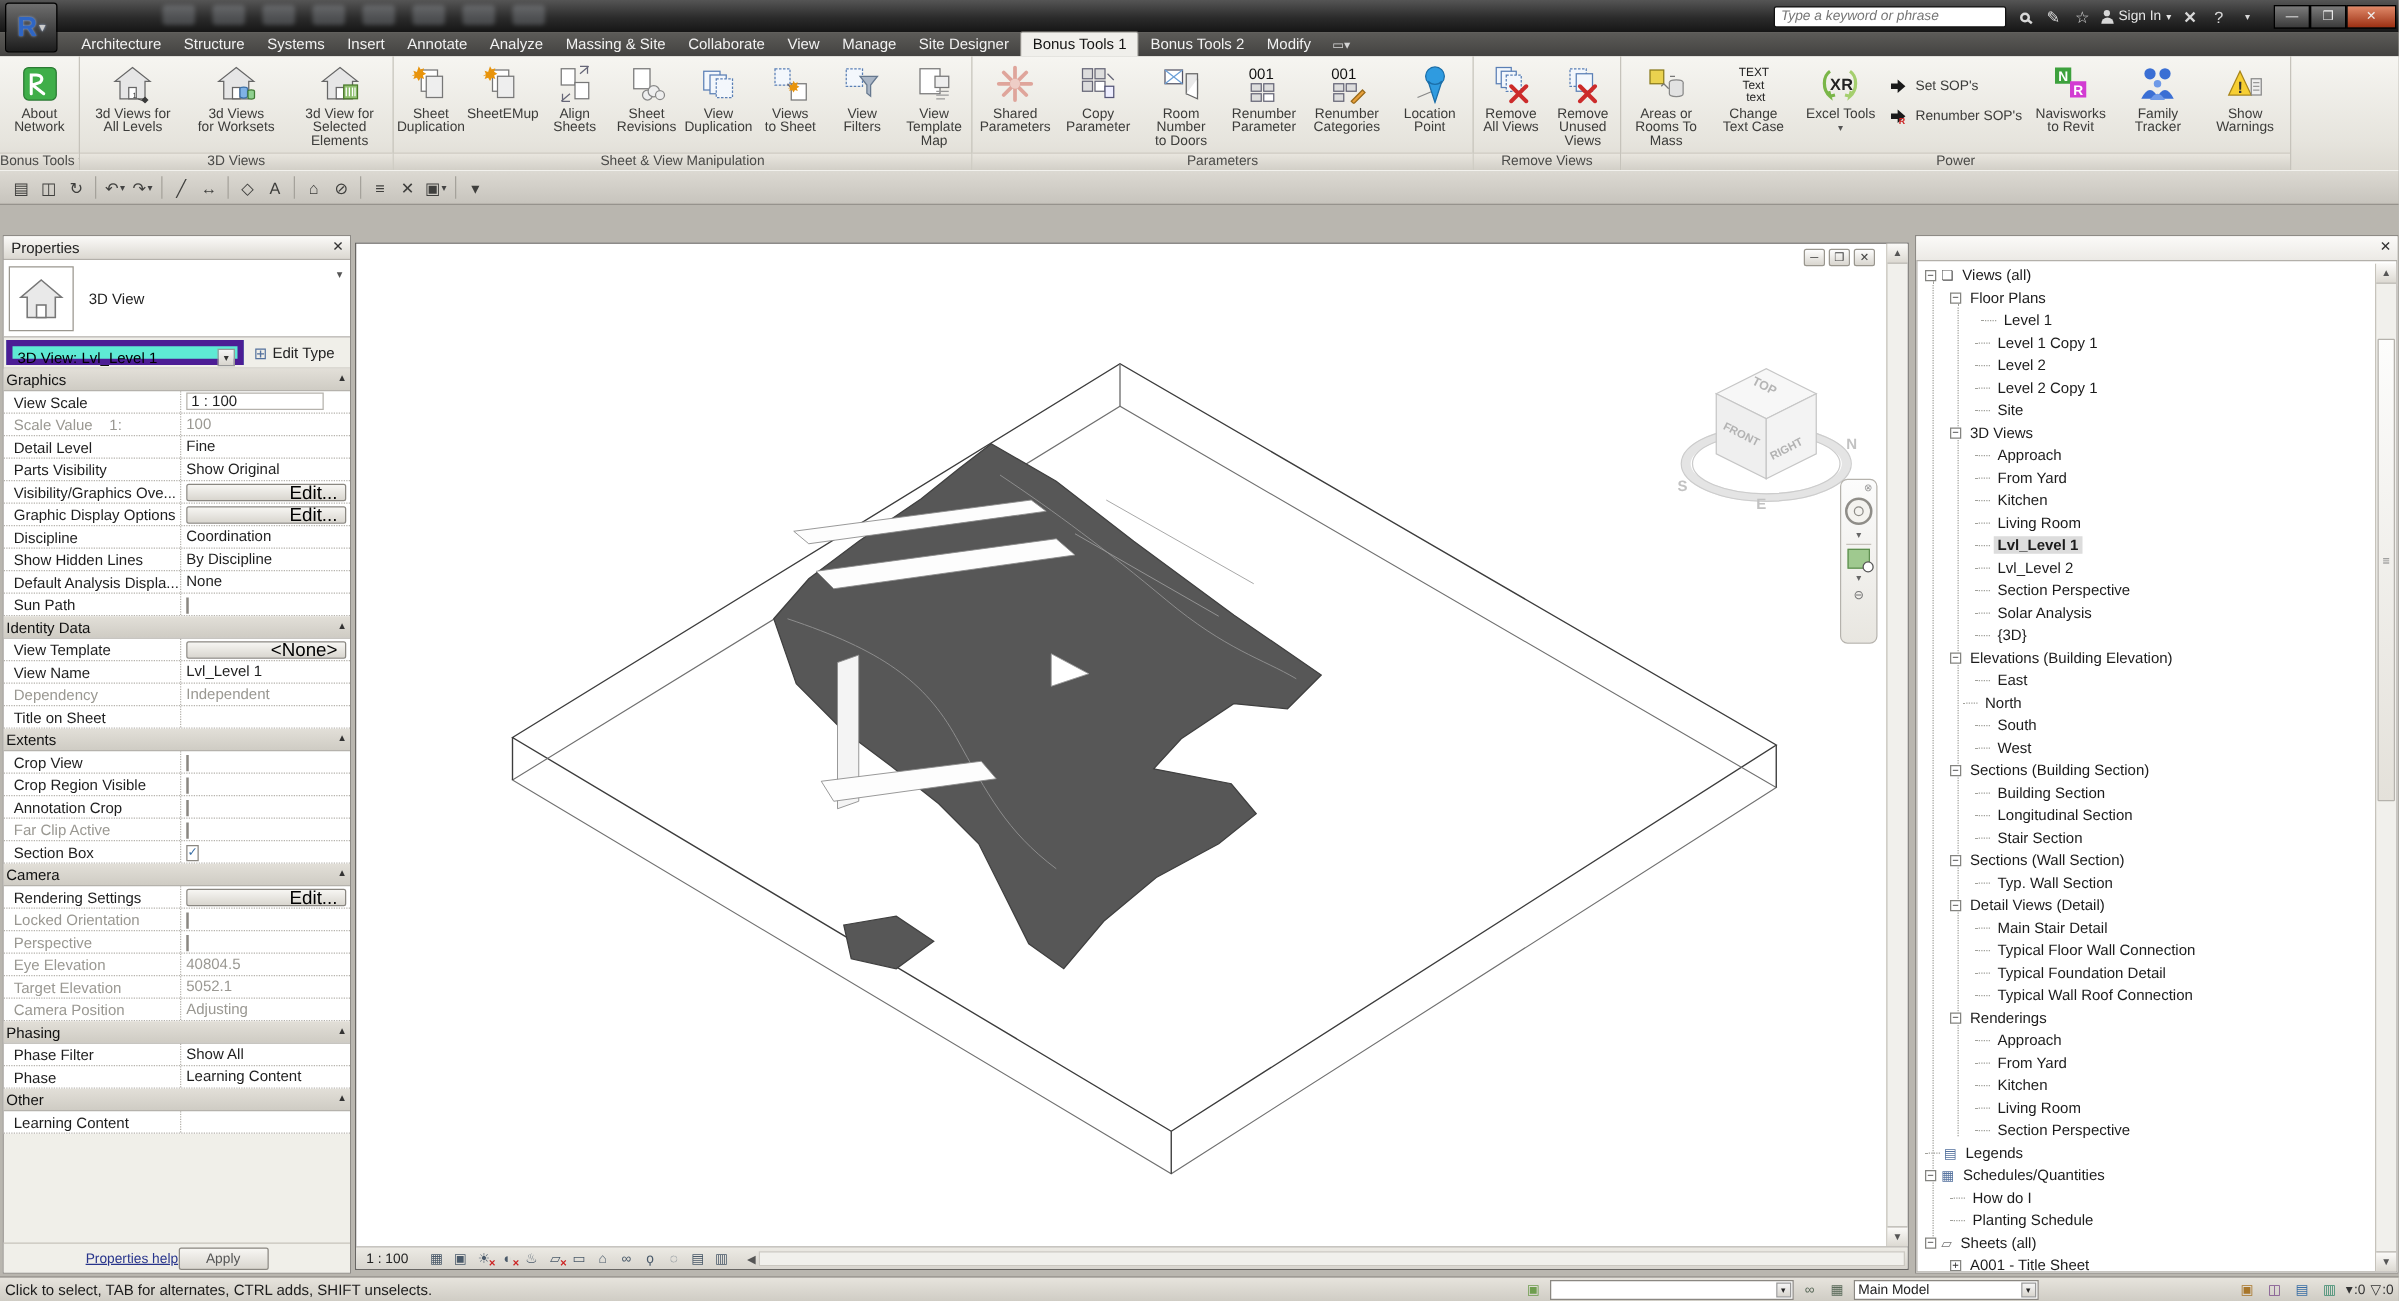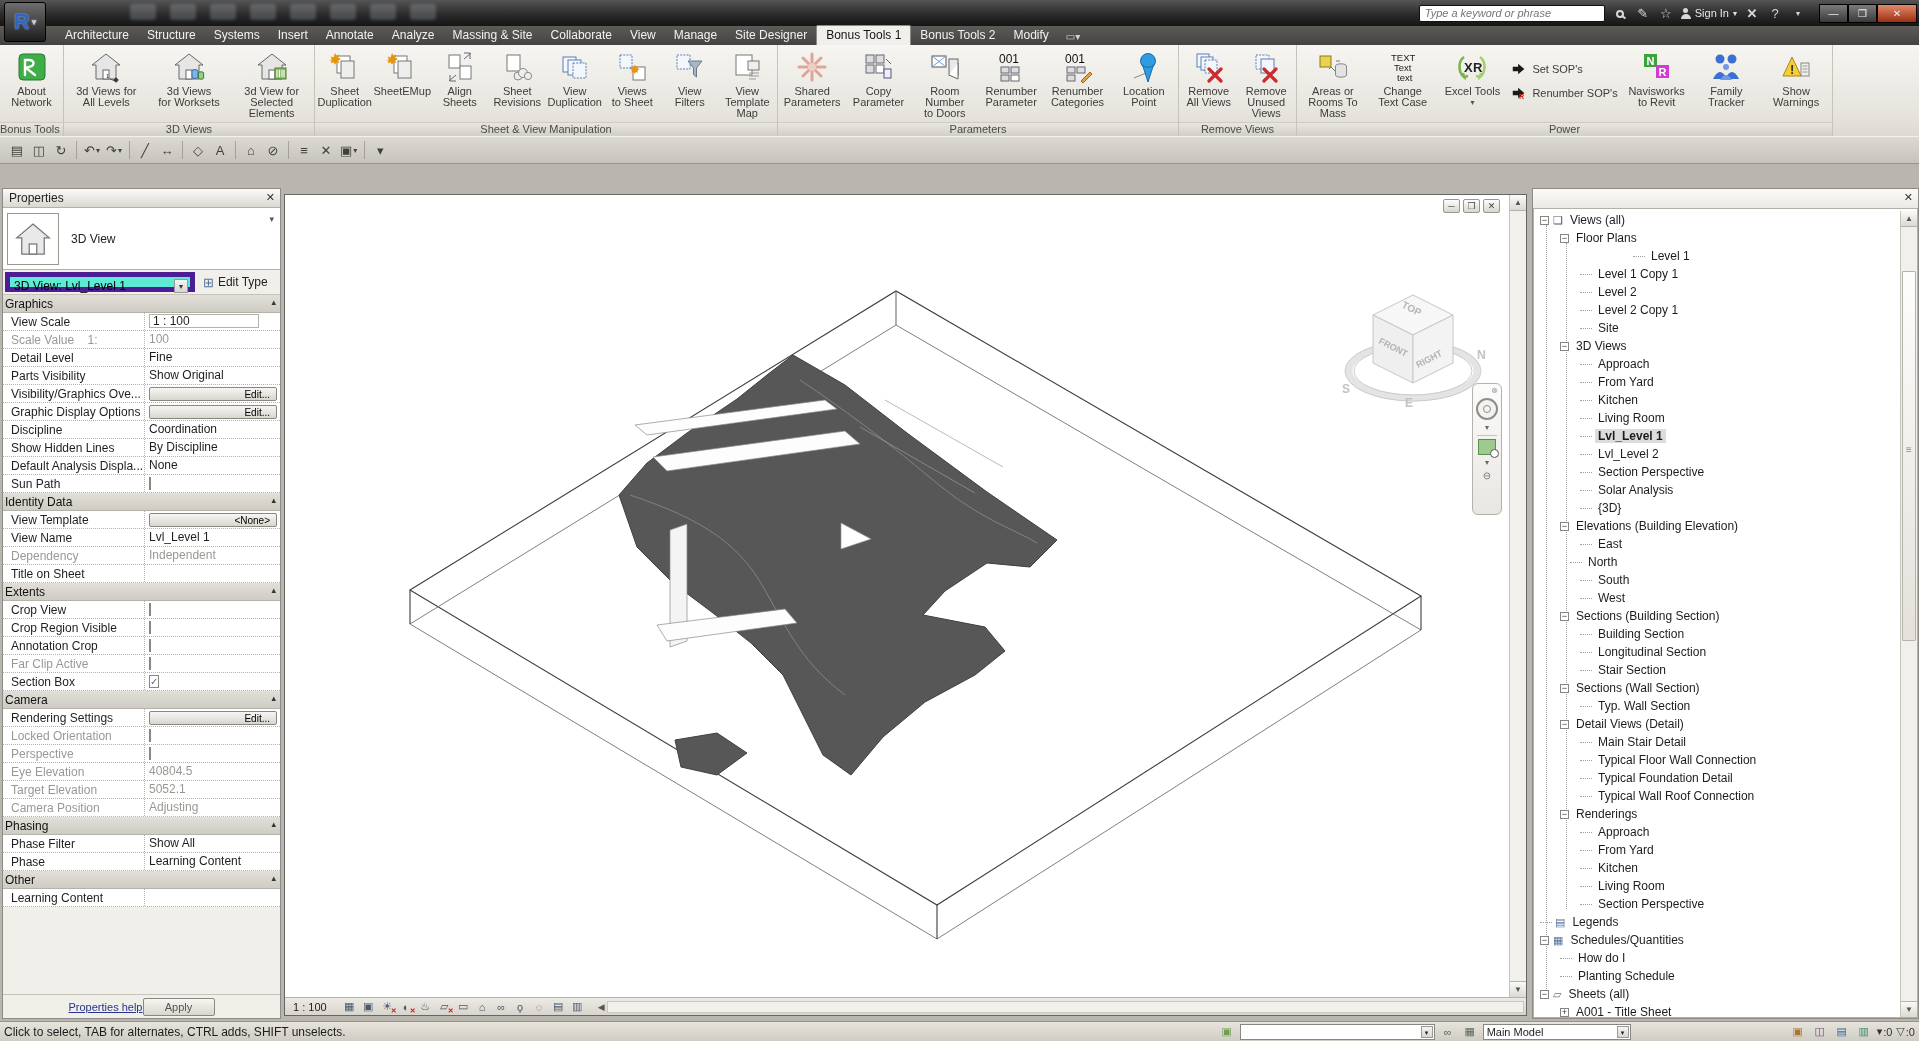--- a/index.html
+++ b/index.html
@@ -86,21 +86,21 @@
   .edit-type .et-icon { font-size:13px; color:#55729e; }
   .pgrid { font-size:12px; color:#1e1e1e; background:#fff; }
   .prow { display:flex; height:18px; border-bottom:1px dotted #b5b2ac; }
   .prow .plbl { width:141px; padding:2px 2px 0 8px; white-space:pre; overflow:hidden; }
   .prow .pval { flex:1; border-left:1px dotted #b5b2ac; padding:1px 3px 0 4px; position:relative; overflow:hidden; white-space:nowrap; }
   .prow.gray .plbl, .prow.gray .pval { color:#9a9892; }
   .phead { display:flex; height:18px; background:linear-gradient(#e2dfd8,#cfccc4); border-bottom:1px solid #b5b2ac;
     padding:2px 4px 0 2px; justify-content:space-between; color:#111; }
   .phead .collapse { font-size:9px; color:#333; cursor:pointer; }
   .pbtn { display:block; width:100%; height:14px; margin-top:1px; background:linear-gradient(#f7f6f3,#d9d6cf);
-    border:1px solid #8a8781; border-radius:2px; font-size:10px; text-align:right; padding:0 6px; line-height:13px; cursor:pointer; }
+    border:1px solid #8a8781; border-radius:2px; font-size:15px; text-align:right; padding:0 6px; line-height:13px; cursor:pointer; }
   .pcheck { width:12px; height:12px; border:1px solid #8a8781; background:#fff; margin-top:1px;
     font-size:10px; line-height:11px; text-align:center; color:#3a6ea5; cursor:pointer; }
   .vscale-box { border:1px solid #b5b2ac; padding:0 3px; display:inline-block; min-width:110px; height:14px; line-height:13px; }
   .props-footer { position:absolute; left:0; right:0; bottom:0; height:24px; background:#f0efe9;
     border-top:1px solid #c6c3bb; display:flex; align-items:center; justify-content:center; padding:0 8px; }
   .help-link { font-size:11px; color:#27348b; text-decoration:underline; cursor:pointer; }
   .apply-btn { width:72px; height:18px; background:linear-gradient(#f7f6f3,#d9d6cf); border:1px solid #8a8781;
     border-radius:2px; font-size:11px; color:#555; cursor:pointer; }
 
   
@@ -849,21 +849,21 @@
             <div class="rail" style="left: 32px; top: 32px; height: 666px;"></div>
             <div class="trow" style="padding-left: 6px;">
               <span class="ebox">−</span>
               <span class="ticon" style="color: rgb(85, 85, 85);">❏</span>
               <span class="lbl">Views (all)</span>
             </div>
             <div class="trow" style="padding-left: 26px;">
               <span class="ebox">−</span>
               <span class="lbl">Floor Plans</span>
             </div>
-            <div class="trow" style="padding-left: 51px; margin-left: 48px;">
+            <div class="trow" style="padding-left: 51px;">
               <span class="stub"></span>
               <span class="lbl">Level 1</span>
             </div>
             <div class="trow" style="padding-left: 46px;">
               <span class="stub"></span>
               <span class="lbl">Level 1 Copy 1</span>
             </div>
             <div class="trow" style="padding-left: 46px;">
               <span class="stub"></span>
               <span class="lbl">Level 2</span>

